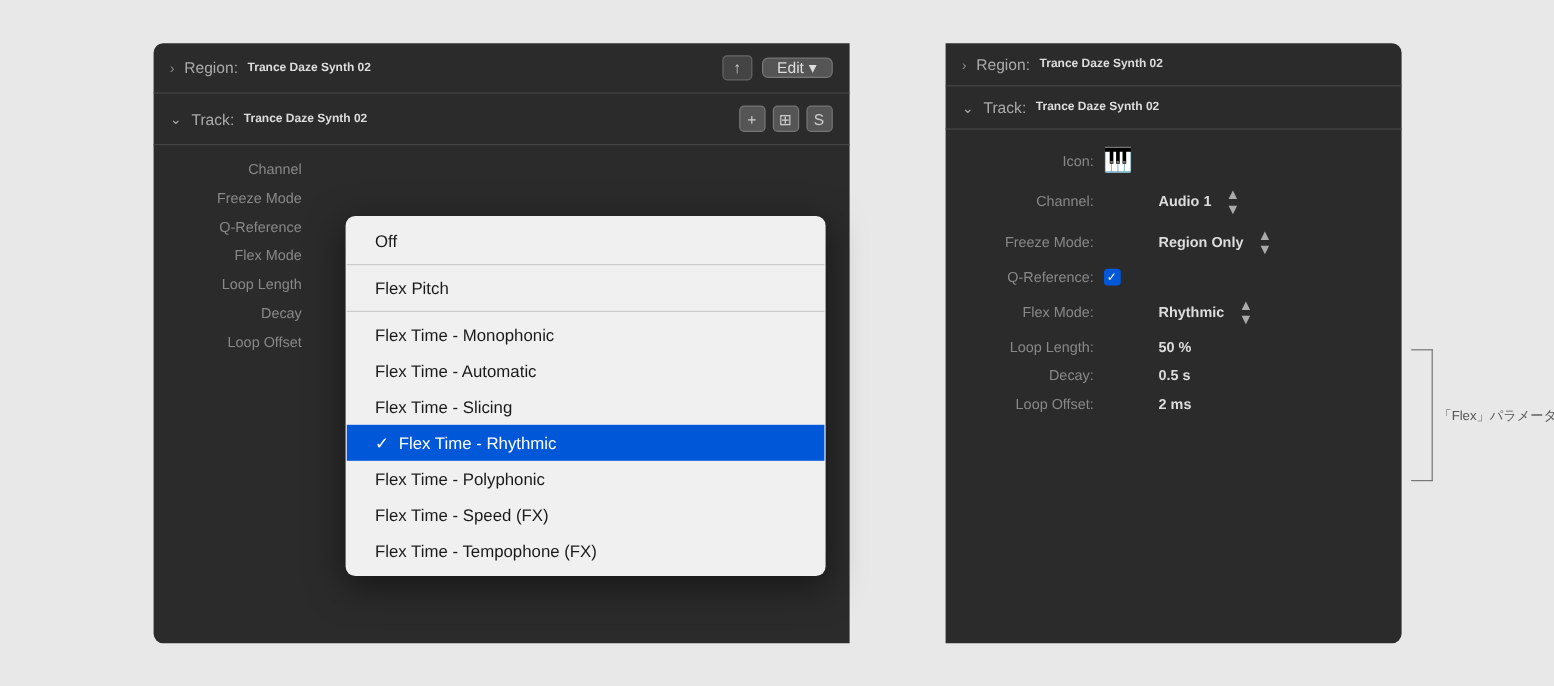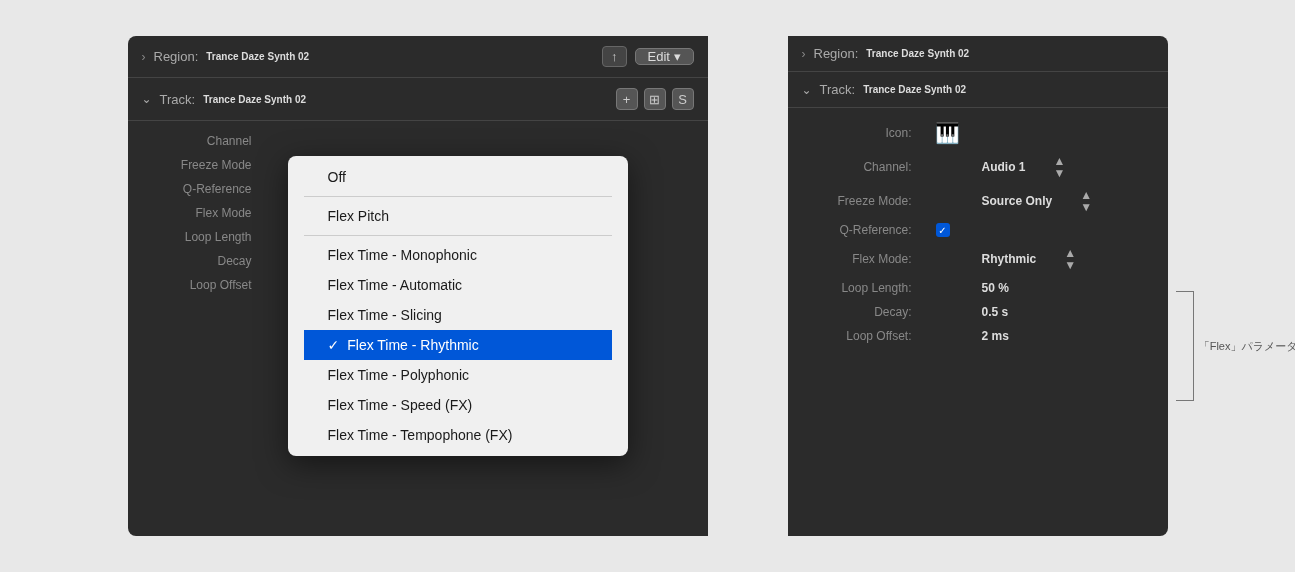--- a/index.html
+++ b/index.html
@@ -131,28 +131,28 @@
     .field-label {
       color: #888;
       font-size: 12px;
       text-align: right;
       min-width: 110px;
     }
 
     
     .dropdown-overlay {
       position: absolute;
-      top: 120px;
+      top: 144px;
       left: 160px;
       background: #f0f0f0;
       border-radius: 8px;
       box-shadow: 0 8px 30px rgba(0,0,0,0.5);
-      width: 340px;
+      width: 400px;
       z-index: 100;
-      padding: 6px 16px;
+      padding: 6px 1px;
     }
 
     .dropdown-item {
       padding: 7px 24px;
       font-size: 14px;
       color: #1a1a1a;
       cursor: pointer;
       display: flex;
       align-items: center;
       gap: 8px;
@@ -184,21 +184,21 @@
       background: #2b2b2b;
       border-radius: 0 8px 8px 0;
       height: 500px;
       margin-left: 40px;
     }
 
     .r-field-row {
       display: flex;
       align-items: center;
       padding: 5px 14px;
-      gap: 24px;
+      gap: 8px;
     }
 
     .r-field-label {
       color: #888;
       font-size: 12px;
       text-align: right;
       min-width: 110px;
     }
 
     .r-field-value {
@@ -402,21 +402,21 @@
             <span class="r-field-label">Channel:</span>
             <span class="r-field-value bold">Audio 1</span>
             <div class="stepper">
               <span>▲</span>
                 <span>▼</span>
             </div>
           </div>
 
           <div class="r-field-row">
             <span class="r-field-label">Freeze Mode:</span>
-            <span class="r-field-value bold">Source Only</span>
+            <span class="r-field-value bold">Region Only</span>
             <div class="stepper">
               <span>▲</span>
                 <span>▼</span>
             </div>
           </div>
 
           <div class="r-field-row">
             <span class="r-field-label">Q-Reference:</span>
             <div class="checkbox-blue"></div>
           </div>

